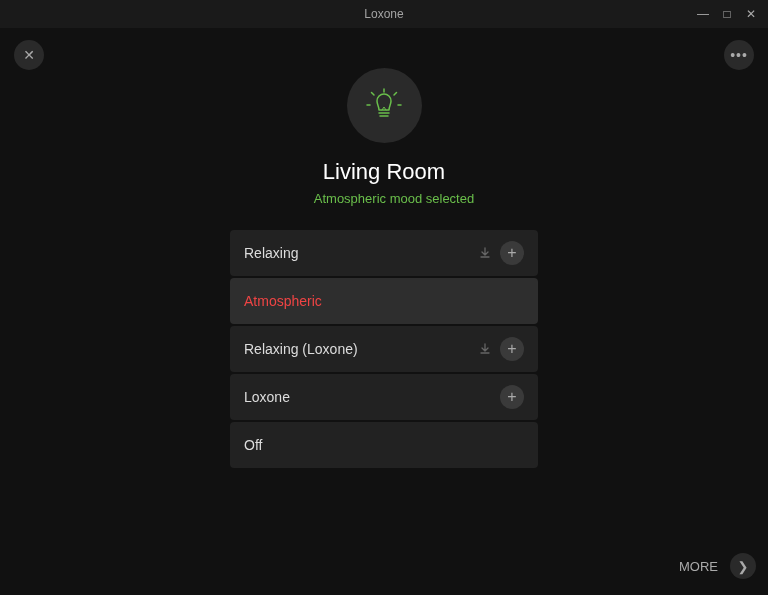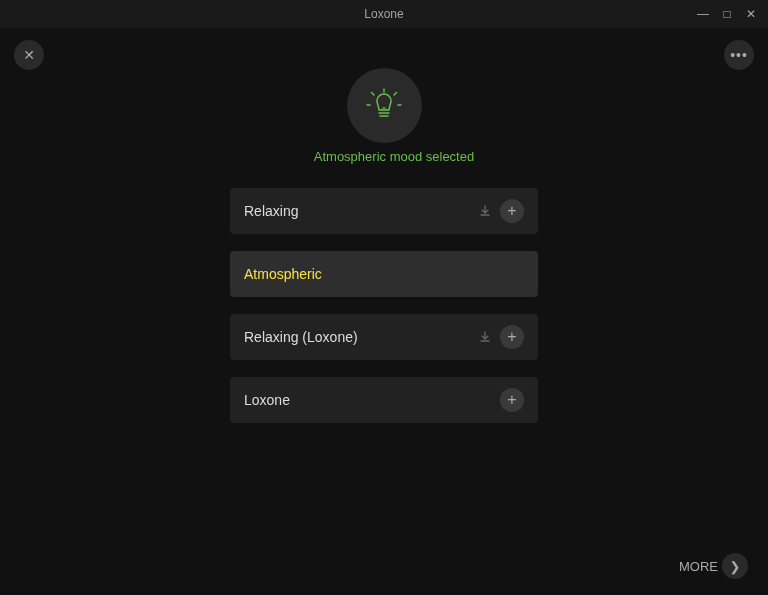--- a/index.html
+++ b/index.html
@@ -121,21 +121,21 @@
       color: #6abf4b;
       margin-left: 20px;
     }
 
     
     .mood-list {
       margin-top: 24px;
       width: 308px;
       display: flex;
       flex-direction: column;
-      gap: 17px;
+      gap: 2px;
     }
 
     .mood-item {
       width: 100%;
       height: 46px;
       background: #222;
       border-radius: 4px;
       display: flex;
       align-items: center;
       padding: 0 14px;
@@ -147,21 +147,21 @@
       background: #2e2e2e;
     }
 
     .mood-item-label {
       font-size: 14px;
       color: #ddd;
       flex: 1;
     }
 
     .mood-item.active .mood-item-label {
-      color: #fde047;
+      color: #ef4444;
       font-weight: 500;
     }
 
     .mood-item-actions {
       display: flex;
       align-items: center;
       gap: 8px;
     }
 
     .mood-action-icon {
@@ -183,24 +183,24 @@
       display: flex;
       align-items: center;
       justify-content: center;
       line-height: 1;
     }
 
     
     .bottom-more {
       position: absolute;
       bottom: 16px;
-      right: 20px;
-      display: flex;
-      align-items: center;
-      gap: 4px;
+      right: 12px;
+      display: flex;
+      align-items: center;
+      gap: 12px;
       cursor: pointer;
       text-align: center;
     }
 
     .bottom-more-label {
       font-size: 13px;
       color: #aaa;
     }
 
     .bottom-more-chevron {
@@ -250,20 +250,21 @@
 
       <path d="M13 22c0-3.5-2-5.5-2-9a7 7 0 1 1 14 0c0 3.5-2 5.5-2 9H13z" stroke="#6abf4b" stroke-width="1.5" fill="none" stroke-linejoin="round"></path>
 
       <line x1="13" y1="25" x2="23" y2="25" stroke="#6abf4b" stroke-width="1.5" stroke-linecap="round"></line>
       <line x1="14" y1="28" x2="22" y2="28" stroke="#6abf4b" stroke-width="1.5" stroke-linecap="round"></line>
 
       <path d="M16 22l2-3 2 3" stroke="#6abf4b" stroke-width="1" fill="none" stroke-linecap="round" stroke-linejoin="round"></path>
     </svg>
   </div>
 
+  <div class="room-name">Living Room</div>
 
   <div class="mood-status">Atmospheric mood selected</div>
 
   <div class="mood-list">
 
     <div class="mood-item">
       <span class="mood-item-label">Relaxing</span>
       <div class="mood-item-actions">
         <span class="mood-action-icon">
           <svg width="14" height="14" viewBox="0 0 14 14" fill="none">
@@ -290,20 +291,23 @@
       </div>
     </div>
 
     <div class="mood-item">
       <span class="mood-item-label">Loxone</span>
       <div class="mood-item-actions">
         <button class="mood-add-btn">+</button>
       </div>
     </div>
 
+    <div class="mood-item">
+      <span class="mood-item-label">Off</span>
+    </div>
 
   </div>
 
   <div class="bottom-more">
     <span class="bottom-more-label">MORE</span>
     <div class="bottom-more-chevron">
       <span>❯</span>
     </div>
   </div>
 

